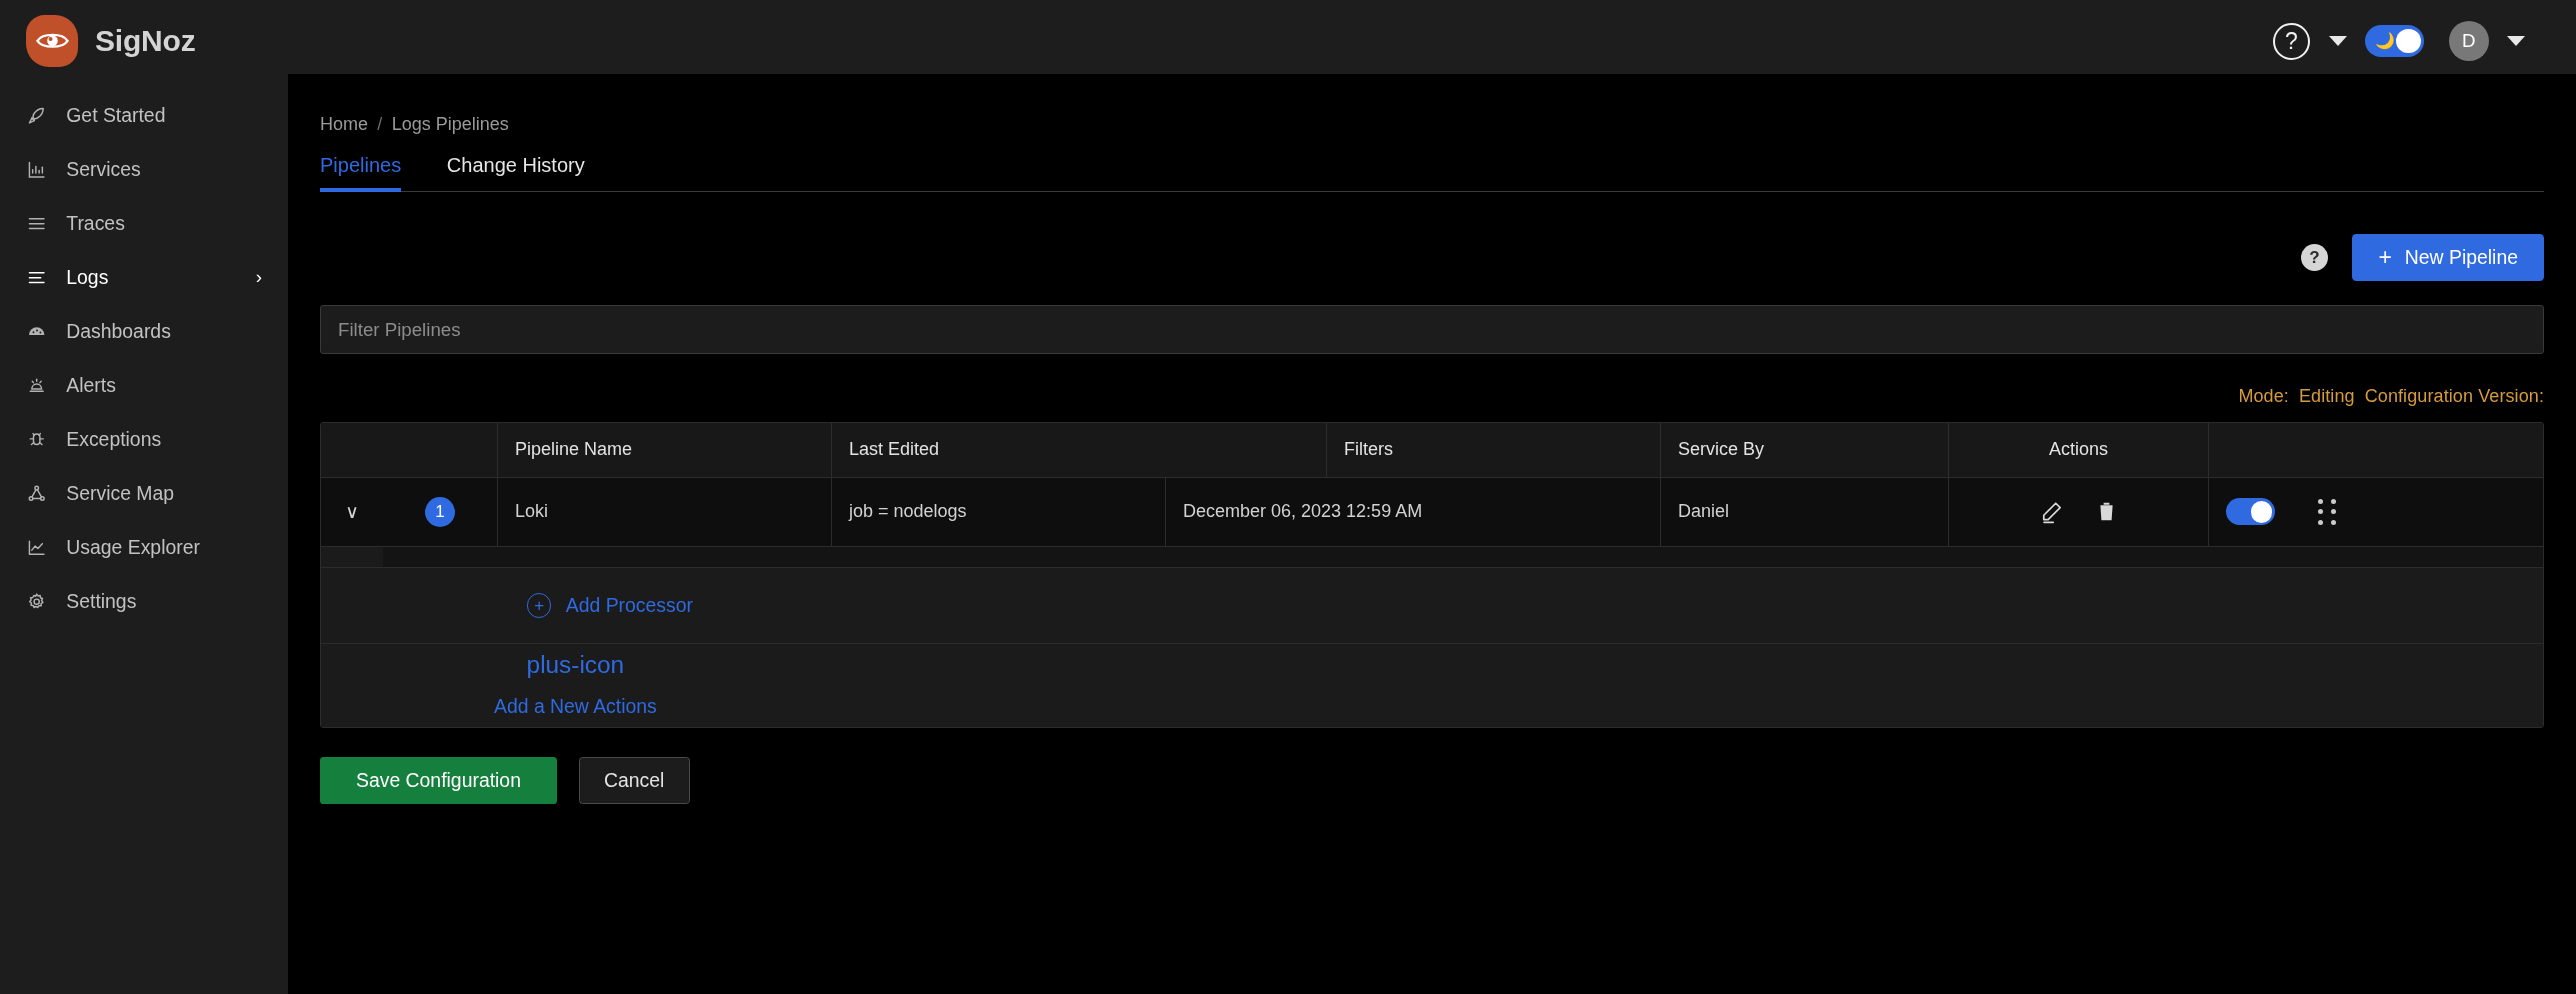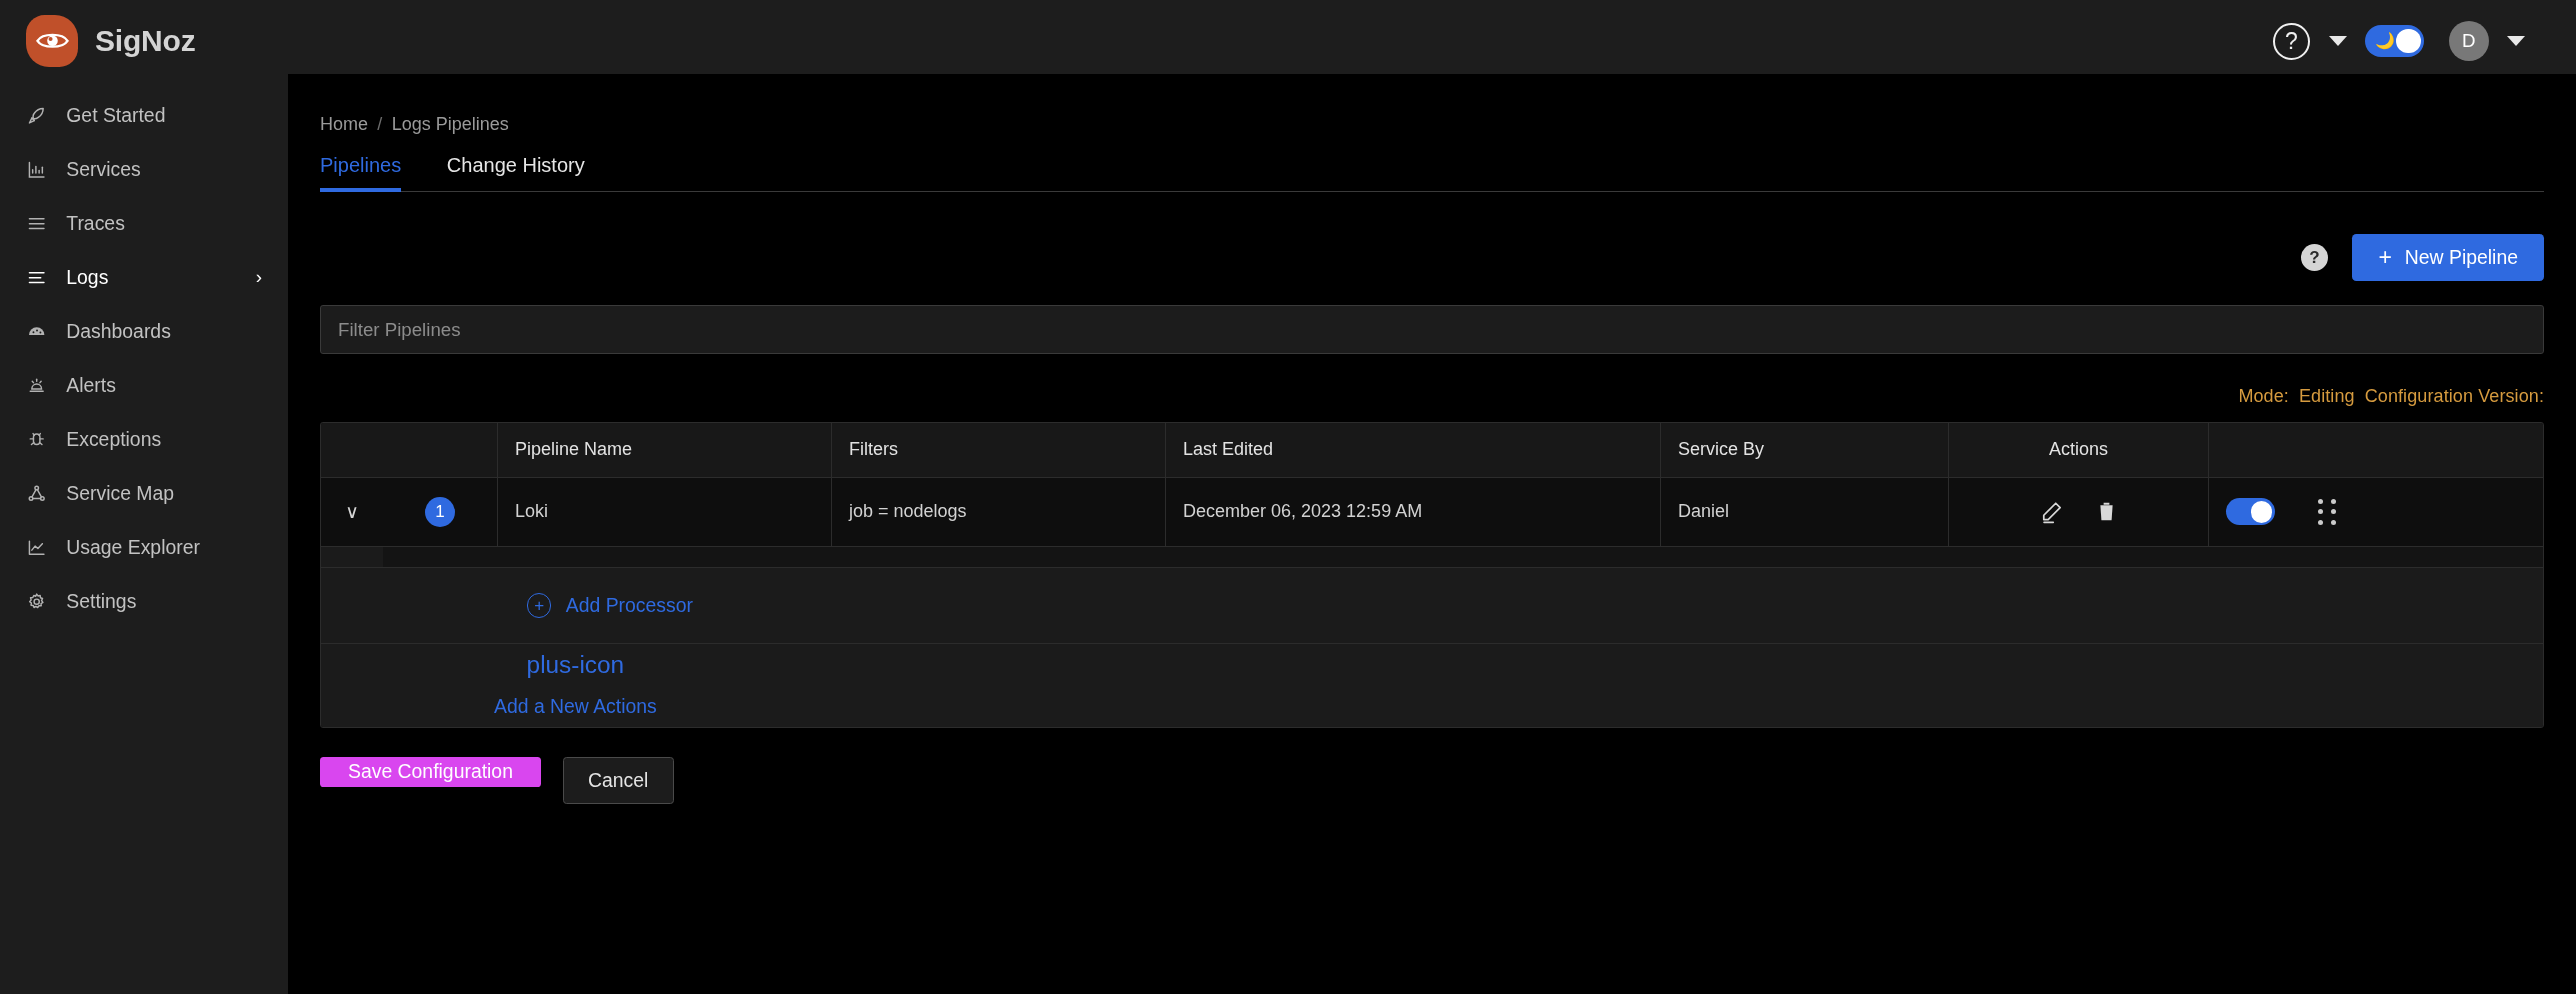--- a/index.html
+++ b/index.html
@@ -395,27 +395,27 @@
   }
   .add-pipe-link .bigplus { font-size: 24.4px; line-height: 1; }
 
   .footer-btns {
     display: flex;
     gap: 21.6px;
     margin-top: 29px;
     padding-bottom: 29px;
   }
   .btn-save {
-    background: #d946ef;
+    background: #15803d;
     border: none;
     color: #ffffff;
     font-size: 19.4px;
     font-family: inherit;
-    height: 30px;
-    padding: 0 28px;
+    height: 47px;
+    padding: 0 36px;
     border-radius: 3.6px;
     cursor: pointer;
   }
   .btn-cancel {
     background: #1c1c1c;
     border: 1.4px solid #4a4a4a;
     color: #e4e4e4;
     font-size: 19.4px;
     font-family: inherit;
     height: 47px;
@@ -613,22 +613,22 @@
       <div class="mode-line">
         <span>Mode:</span><span class="gap"></span><span>Editing</span><span class="gap"></span><span>Configuration Version:</span>
       </div>
 
       <div class="table">
 
         <div class="t-row t-head">
           <div class="t-cell c-expand nb"></div>
           <div class="t-cell c-order nb"></div>
           <div class="t-cell c-name">Pipeline Name</div>
+          <div class="t-cell c-edited">Last Edited</div>
           <div class="t-cell c-filters">Filters</div>
-          <div class="t-cell c-edited">Last Edited</div>
           <div class="t-cell c-by">Service By</div>
           <div class="t-cell c-actions">Actions</div>
           <div class="t-cell c-tail"></div>
         </div>
 
         <div class="t-row t-data">
           <div class="t-cell c-expand nb">
             <span class="chev-toggle">∨</span>
           </div>
           <div class="t-cell c-order nb">

